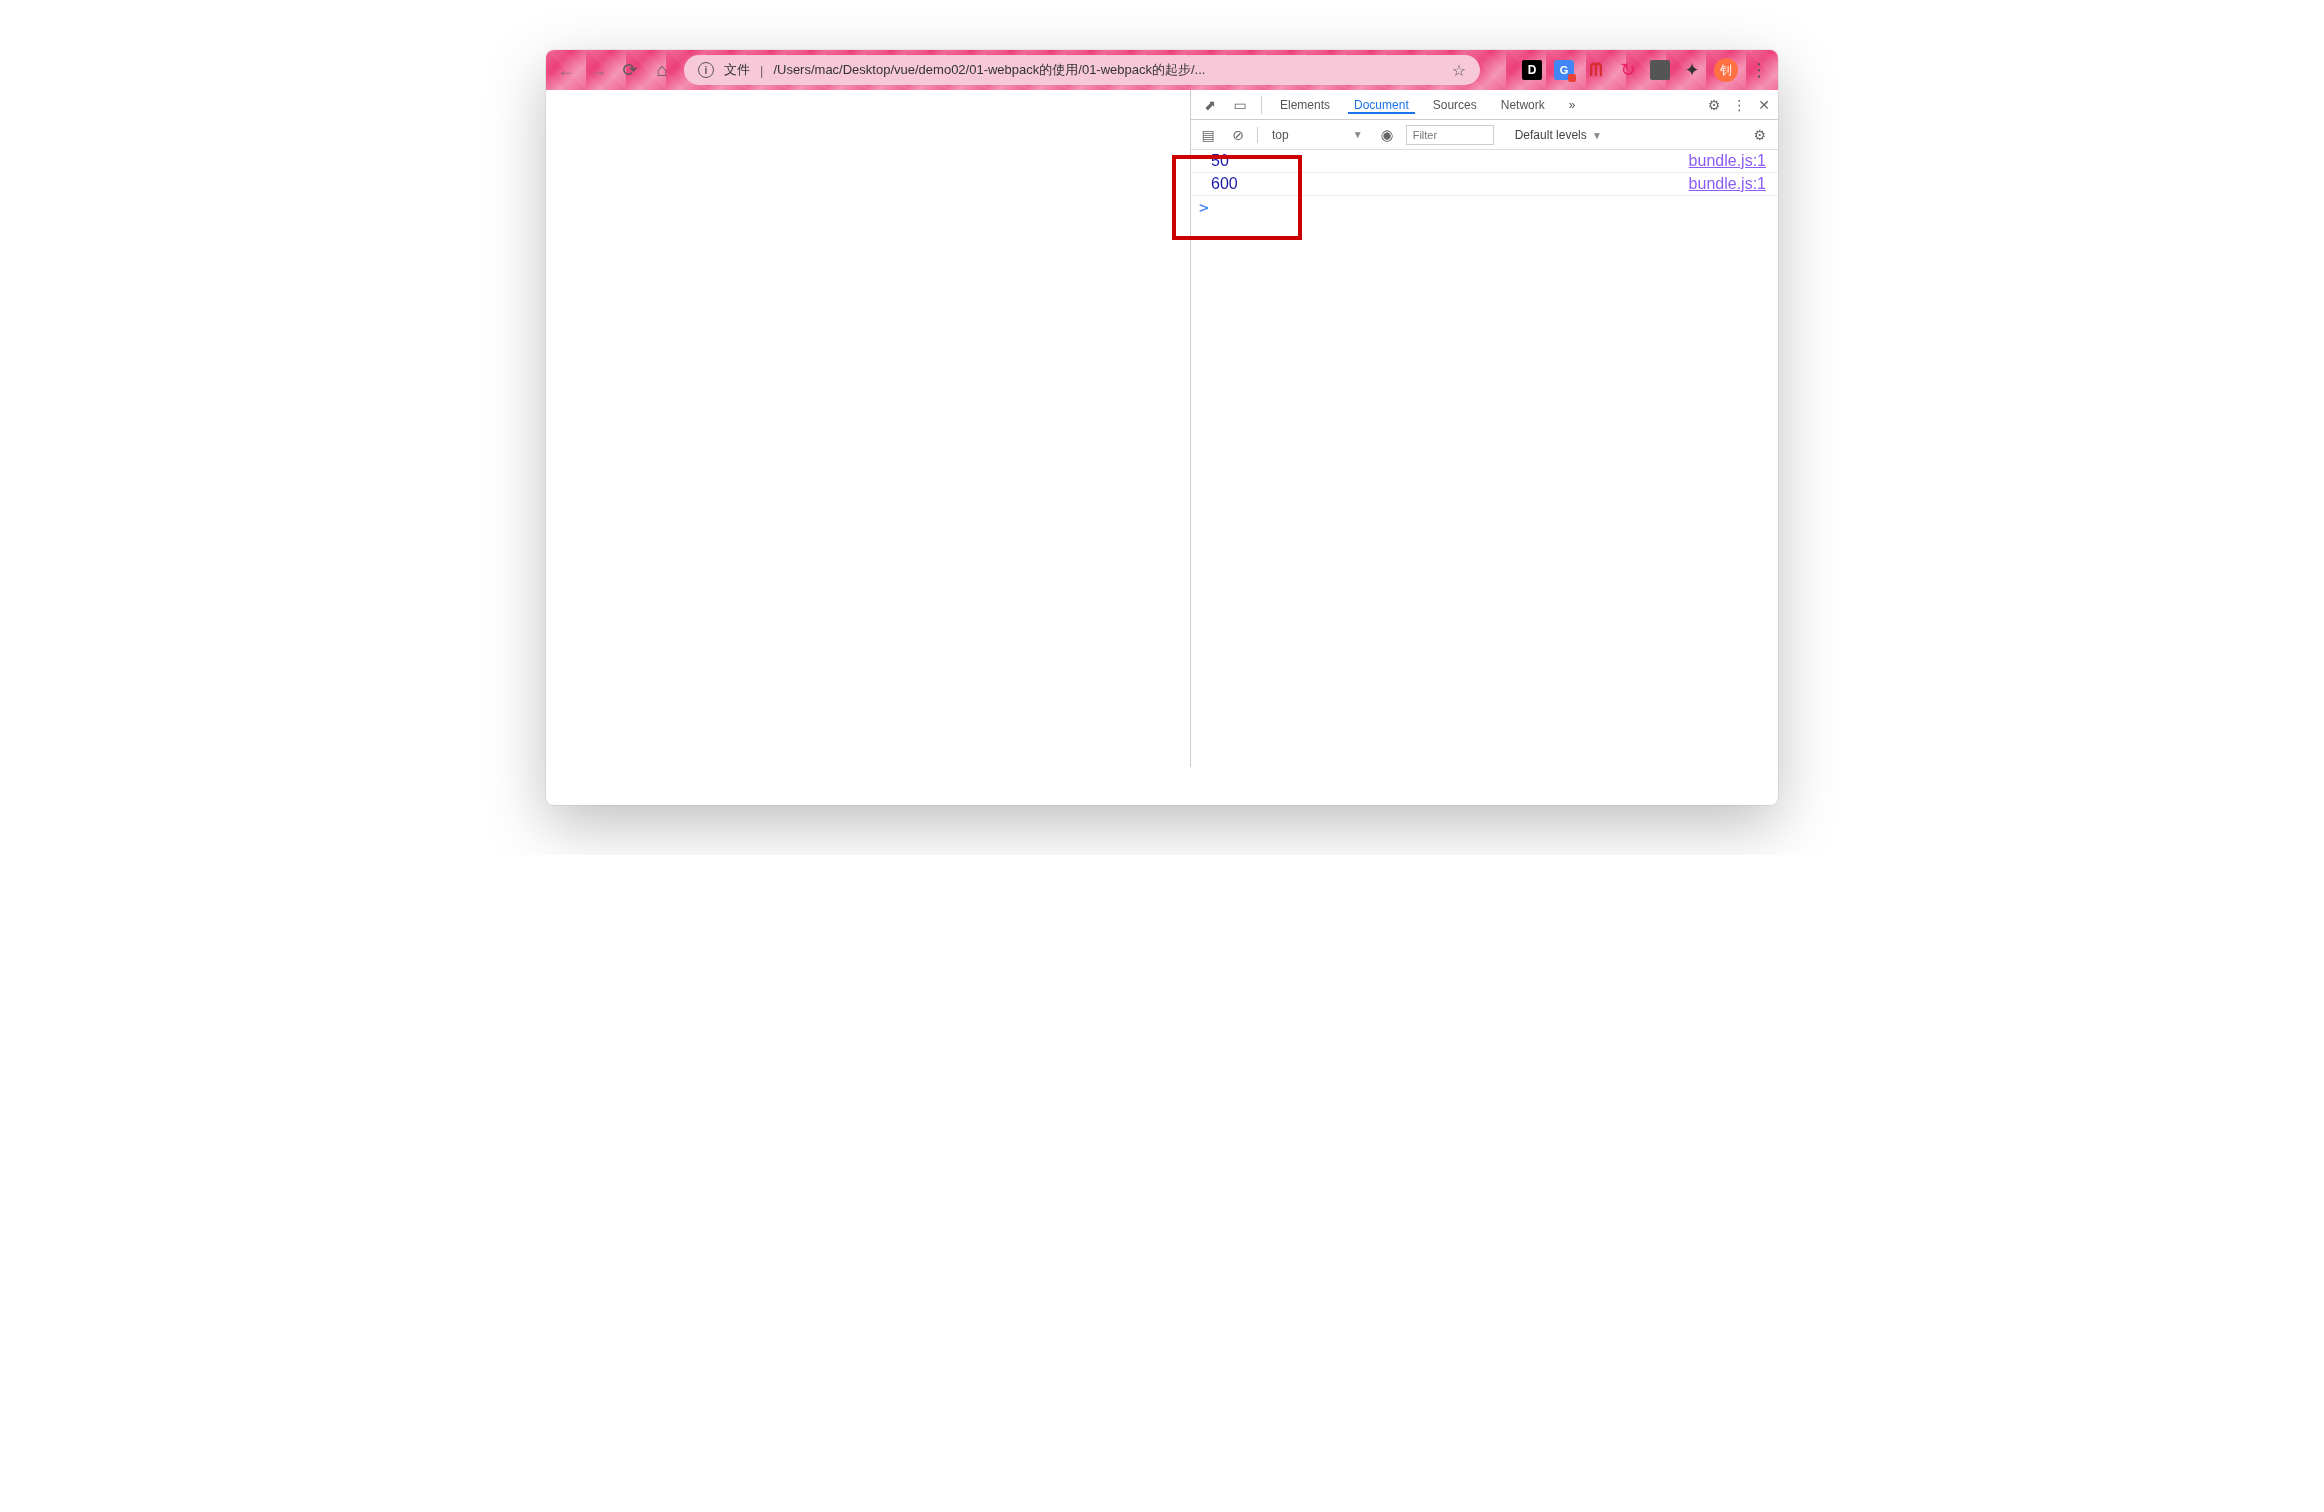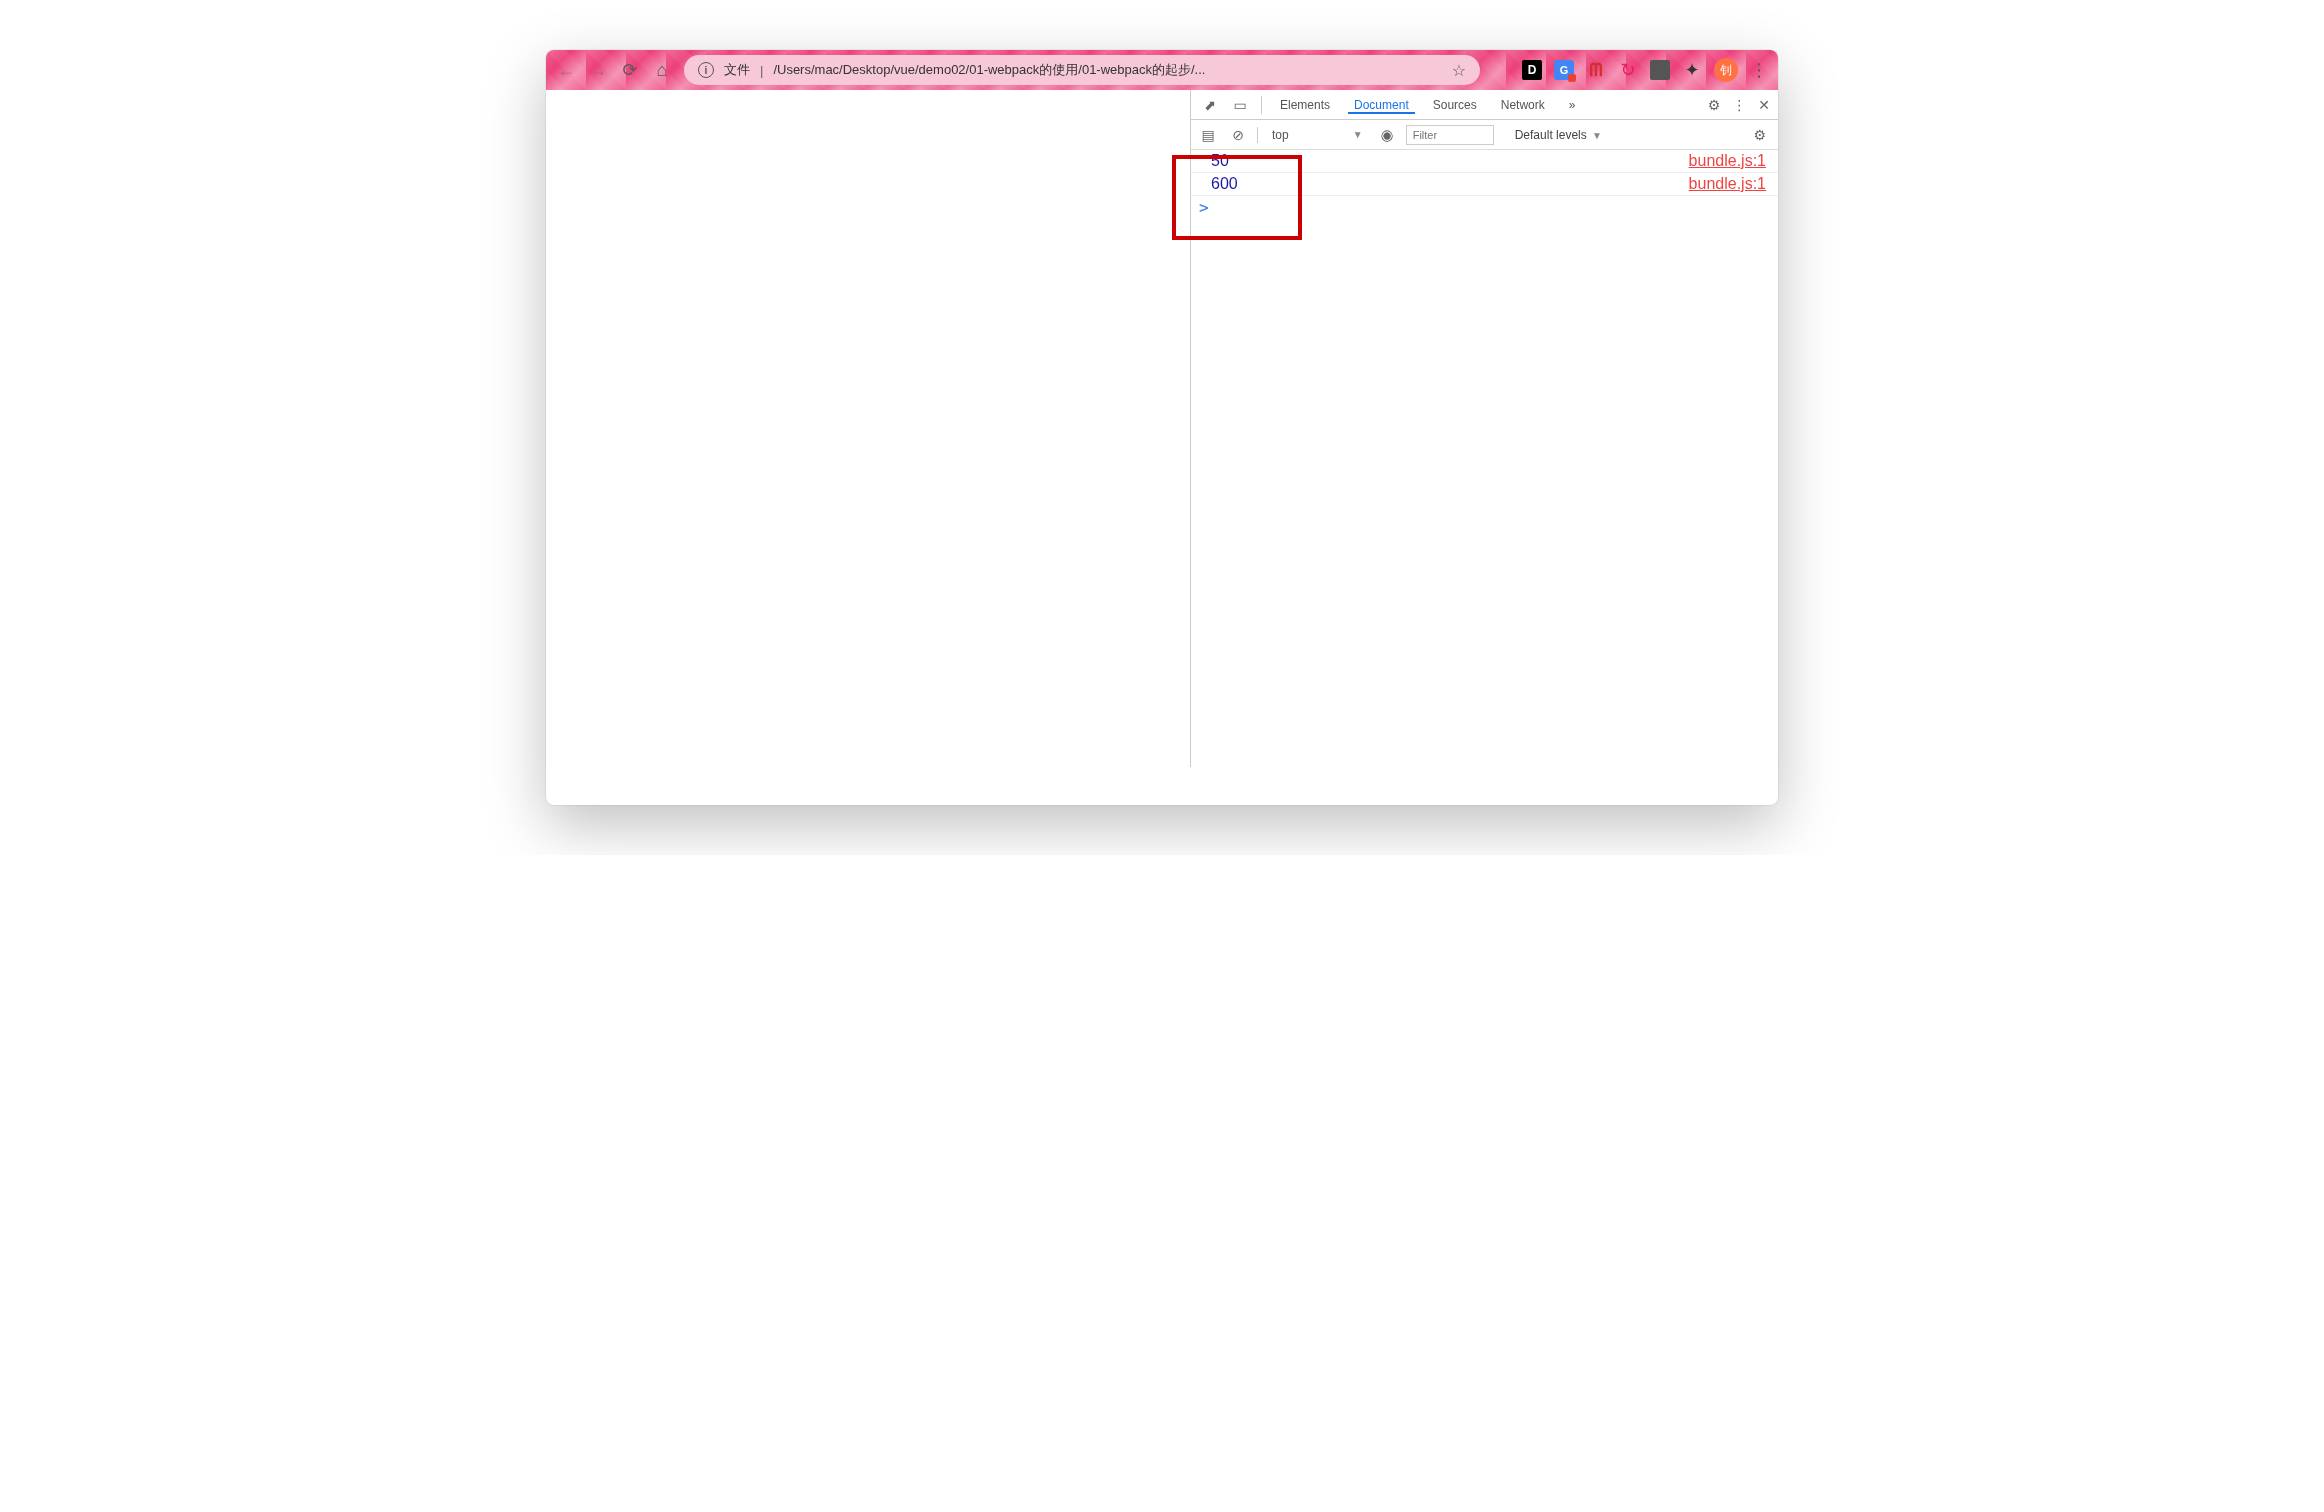--- a/index.html
+++ b/index.html
@@ -97,21 +97,21 @@
   .dt-filter .ctx{display:flex;align-items:center;gap:4px;color:#555;padding:0 6px;}
   .dt-filter .ctx .dd{font-size:10px;color:#888;margin-left:60px;}
   .dt-filter .eye{color:#666;font-size:15px;margin:0 4px;}
   .dt-filter input{border:1px solid #ccc;height:20px;padding:0 6px;font-size:11px;width:88px;}
   .dt-filter .levels{white-space:nowrap;color:#444;margin-left:13px;}
   .dt-filter .levels .dd{font-size:10px;color:#888;margin-left:2px;}
   .dt-filter .gear{margin-left:auto;color:#666;font-size:14px;padding-right:6px;}
   .dt-log{font-family:Menlo,Consolas,monospace;font-size:16px;}
   .logrow{display:flex;padding:2px 12px 2px 20px;border-bottom:1px solid #eee;}
   .logrow .val{color:#1a1aa6;}
-  .logrow .src{margin-left:auto;color:#ef4444;text-decoration:underline;}
+  .logrow .src{margin-left:auto;color:#8b5cf6;text-decoration:underline;}
   .prompt{padding:2px 8px;color:#367cf1;font-family:Menlo,monospace;}
   
   .annot{position:absolute;border:4px solid #c00;pointer-events:none;}
 </style>
 </head>
 <body>
 
 <div class="window">
 
 

